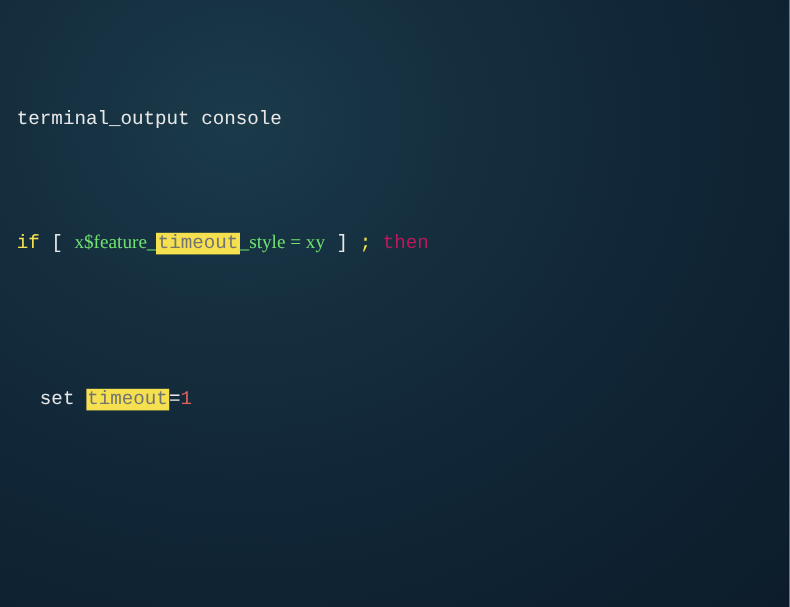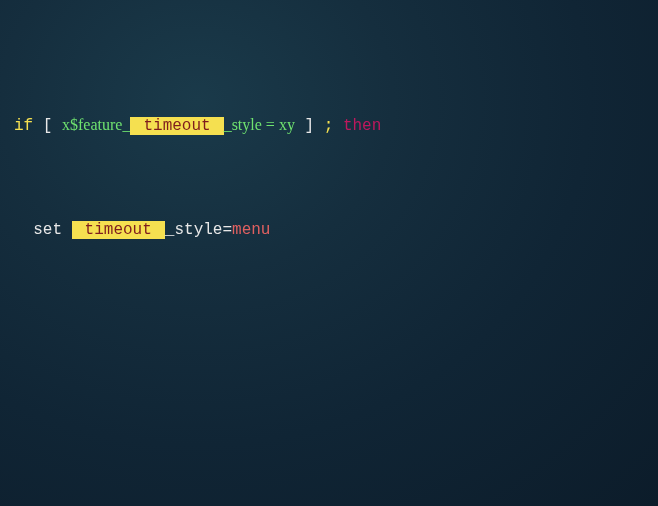--- a/index.html
+++ b/index.html
@@ -20,39 +20,40 @@
   .terminal {
     padding: 8px 14px;
     white-space: pre;
   }
   .line {
     display: block;
     min-height: 26px;
   }
   .hl {
     background: #f5e050;
-    color: #7f1d1d;
-    padding: 0 13px;
+    color: #737373;
+    padding: 0 1px;
   }
   .kw-yellow { color: #f5e050; text-align: right; }
   .kw-cyan   { color: #be185d; }
   .kw-green  { color: #6fe26f; font-family: Liberation Serif, serif; }
   .kw-red    { color: #e06060; }
   .normal    { color: #e8e8e8; }
 </style>
 </head>
 <body>
 
 <div class="terminal">
 
+  <span class="line"><span class="normal">terminal_output console</span></span>
 
   <span class="line"><span class="kw-yellow">if</span><span class="normal"> [ </span><span class="kw-green">x$feature_</span><span class="hl">timeout</span><span class="kw-green">_style = xy</span><span class="normal"> ] </span><span class="kw-yellow">;</span><span class="kw-cyan"> then</span></span>
 
-  <span class="line"><span class="normal">  set </span><span class="hl">timeout</span><span class="normal">_style=</span><span class="kw-red">menu</span></span>
 
+  <span class="line"><span class="normal">  set </span><span class="hl">timeout</span><span class="normal">=</span><span class="kw-red">1</span></span>
 
   <span class="line"></span>
 
   
 
   
 
   
 
   

